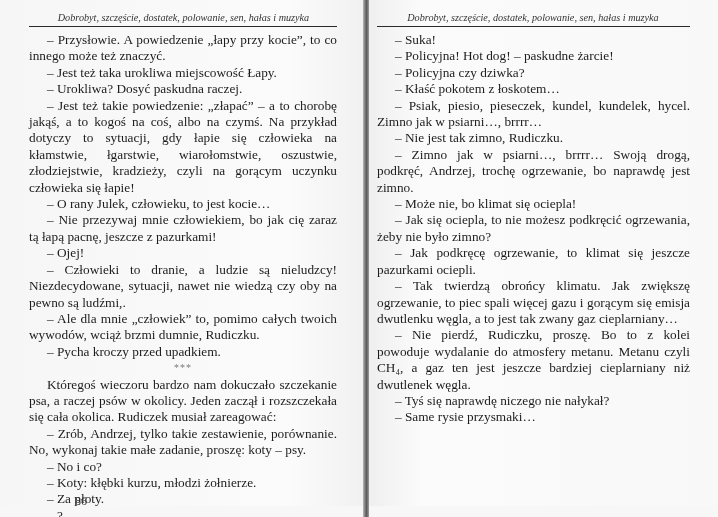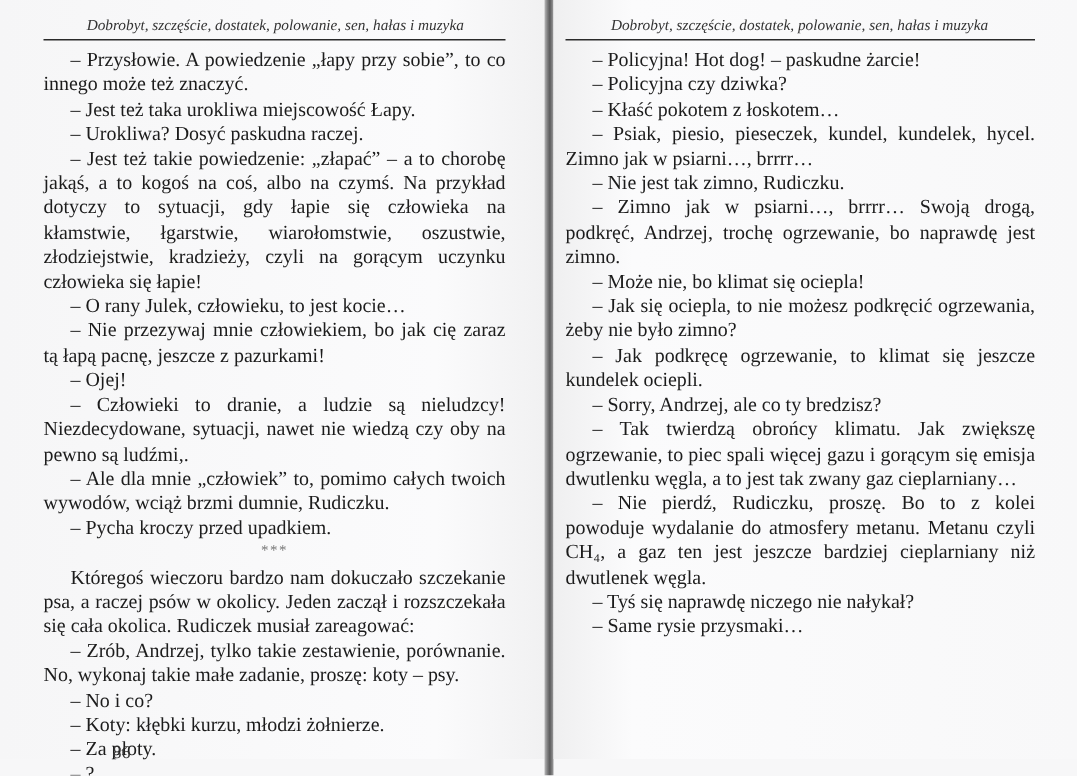--- a/index.html
+++ b/index.html
@@ -50,21 +50,21 @@
   .right .folio { left: 307px; }
 </style>
 </head>
 <body>
 
 <div class="spread">
   <div class="page left">
     <div class="running-head">Dobrobyt, szczęście, dostatek, polowanie, sen, hałas i muzyka</div>
     <div class="rule"></div>
     <div class="body-text">
-      <p>– Przysłowie. A powiedzenie „łapy przy sobie”, to co innego może też znaczyć.</p>
+      <p>– Przysłowie. A powiedzenie „łapy przy kocie”, to co innego może też znaczyć.</p>
       <p>– Jest też taka urokliwa miejscowość Łapy.</p>
       <p>– Urokliwa? Dosyć paskudna raczej.</p>
       <p>– Jest też takie powiedzenie: „złapać” – a to chorobę jakąś, a to kogoś na coś, albo na czymś. Na przykład dotyczy to sytuacji, gdy łapie się człowieka na kłamstwie, łgarstwie, wiarołomstwie, oszustwie, złodziejstwie, kradzieży, czyli na gorącym uczynku człowieka się łapie!</p>
       <p>– O rany Julek, człowieku, to jest kocie…</p>
       <p>– Nie przezywaj mnie człowiekiem, bo jak cię zaraz tą łapą pacnę, jeszcze z pazurkami!</p>
       <p>– Ojej!</p>
       <p>– Człowieki to dranie, a ludzie są nieludzcy! Niezdecydowane, sytuacji, nawet nie wiedzą czy oby na pewno są ludźmi,.</p>
       <p>– Ale dla mnie „człowiek” to, pomimo całych twoich wywodów, wciąż brzmi dumnie, Rudiczku.</p>
       <p>– Pycha kroczy przed upadkiem.</p>
       <p class="sep">***</p>
@@ -78,30 +78,30 @@
     </div>
     <div class="folio">86</div>
   </div>
 
   <div class="spine"></div>
 
   <div class="page right">
     <div class="running-head">Dobrobyt, szczęście, dostatek, polowanie, sen, hałas i muzyka</div>
     <div class="rule"></div>
     <div class="body-text">
+      <p>– Suka!</p>
       <p>– Policyjna! Hot dog! – paskudne żarcie!</p>
       <p>– Policyjna czy dziwka?</p>
       <p>– Kłaść pokotem z łoskotem…</p>
       <p>– Psiak, piesio, pieseczek, kundel, kundelek, hycel. Zimno jak w psiarni…, brrrr…</p>
       <p>– Nie jest tak zimno, Rudiczku.</p>
       <p>– Zimno jak w psiarni…, brrrr… Swoją drogą, podkręć, Andrzej, trochę ogrzewanie, bo naprawdę jest zimno.</p>
       <p>– Może nie, bo klimat się ociepla!</p>
       <p>– Jak się ociepla, to nie możesz podkręcić ogrzewania, żeby nie było zimno?</p>
-      <p>– Jak podkręcę ogrzewanie, to klimat się jeszcze kundelek ociepli.</p>
-      <p>– Sorry, Andrzej, ale co ty bredzisz?</p>
+      <p>– Jak podkręcę ogrzewanie, to klimat się jeszcze pazurkami ociepli.</p>
       <p>– Tak twierdzą obrońcy klimatu. Jak zwiększę ogrzewanie, to piec spali więcej gazu i gorącym się emisja dwutlenku węgla, a to jest tak zwany gaz cieplarniany…</p>
       <p>– Nie pierdź, Rudiczku, proszę. Bo to z kolei powoduje wydalanie do atmosfery metanu. Metanu czyli CH₄, a gaz ten jest jeszcze bardziej cieplarniany niż dwutlenek węgla.</p>
       <p>– Tyś się naprawdę niczego nie nałykał?</p>
       <p>– Same rysie przysmaki…</p>
 
     </div>
     <div class="folio">87</div>
   </div>
 </div>
 

